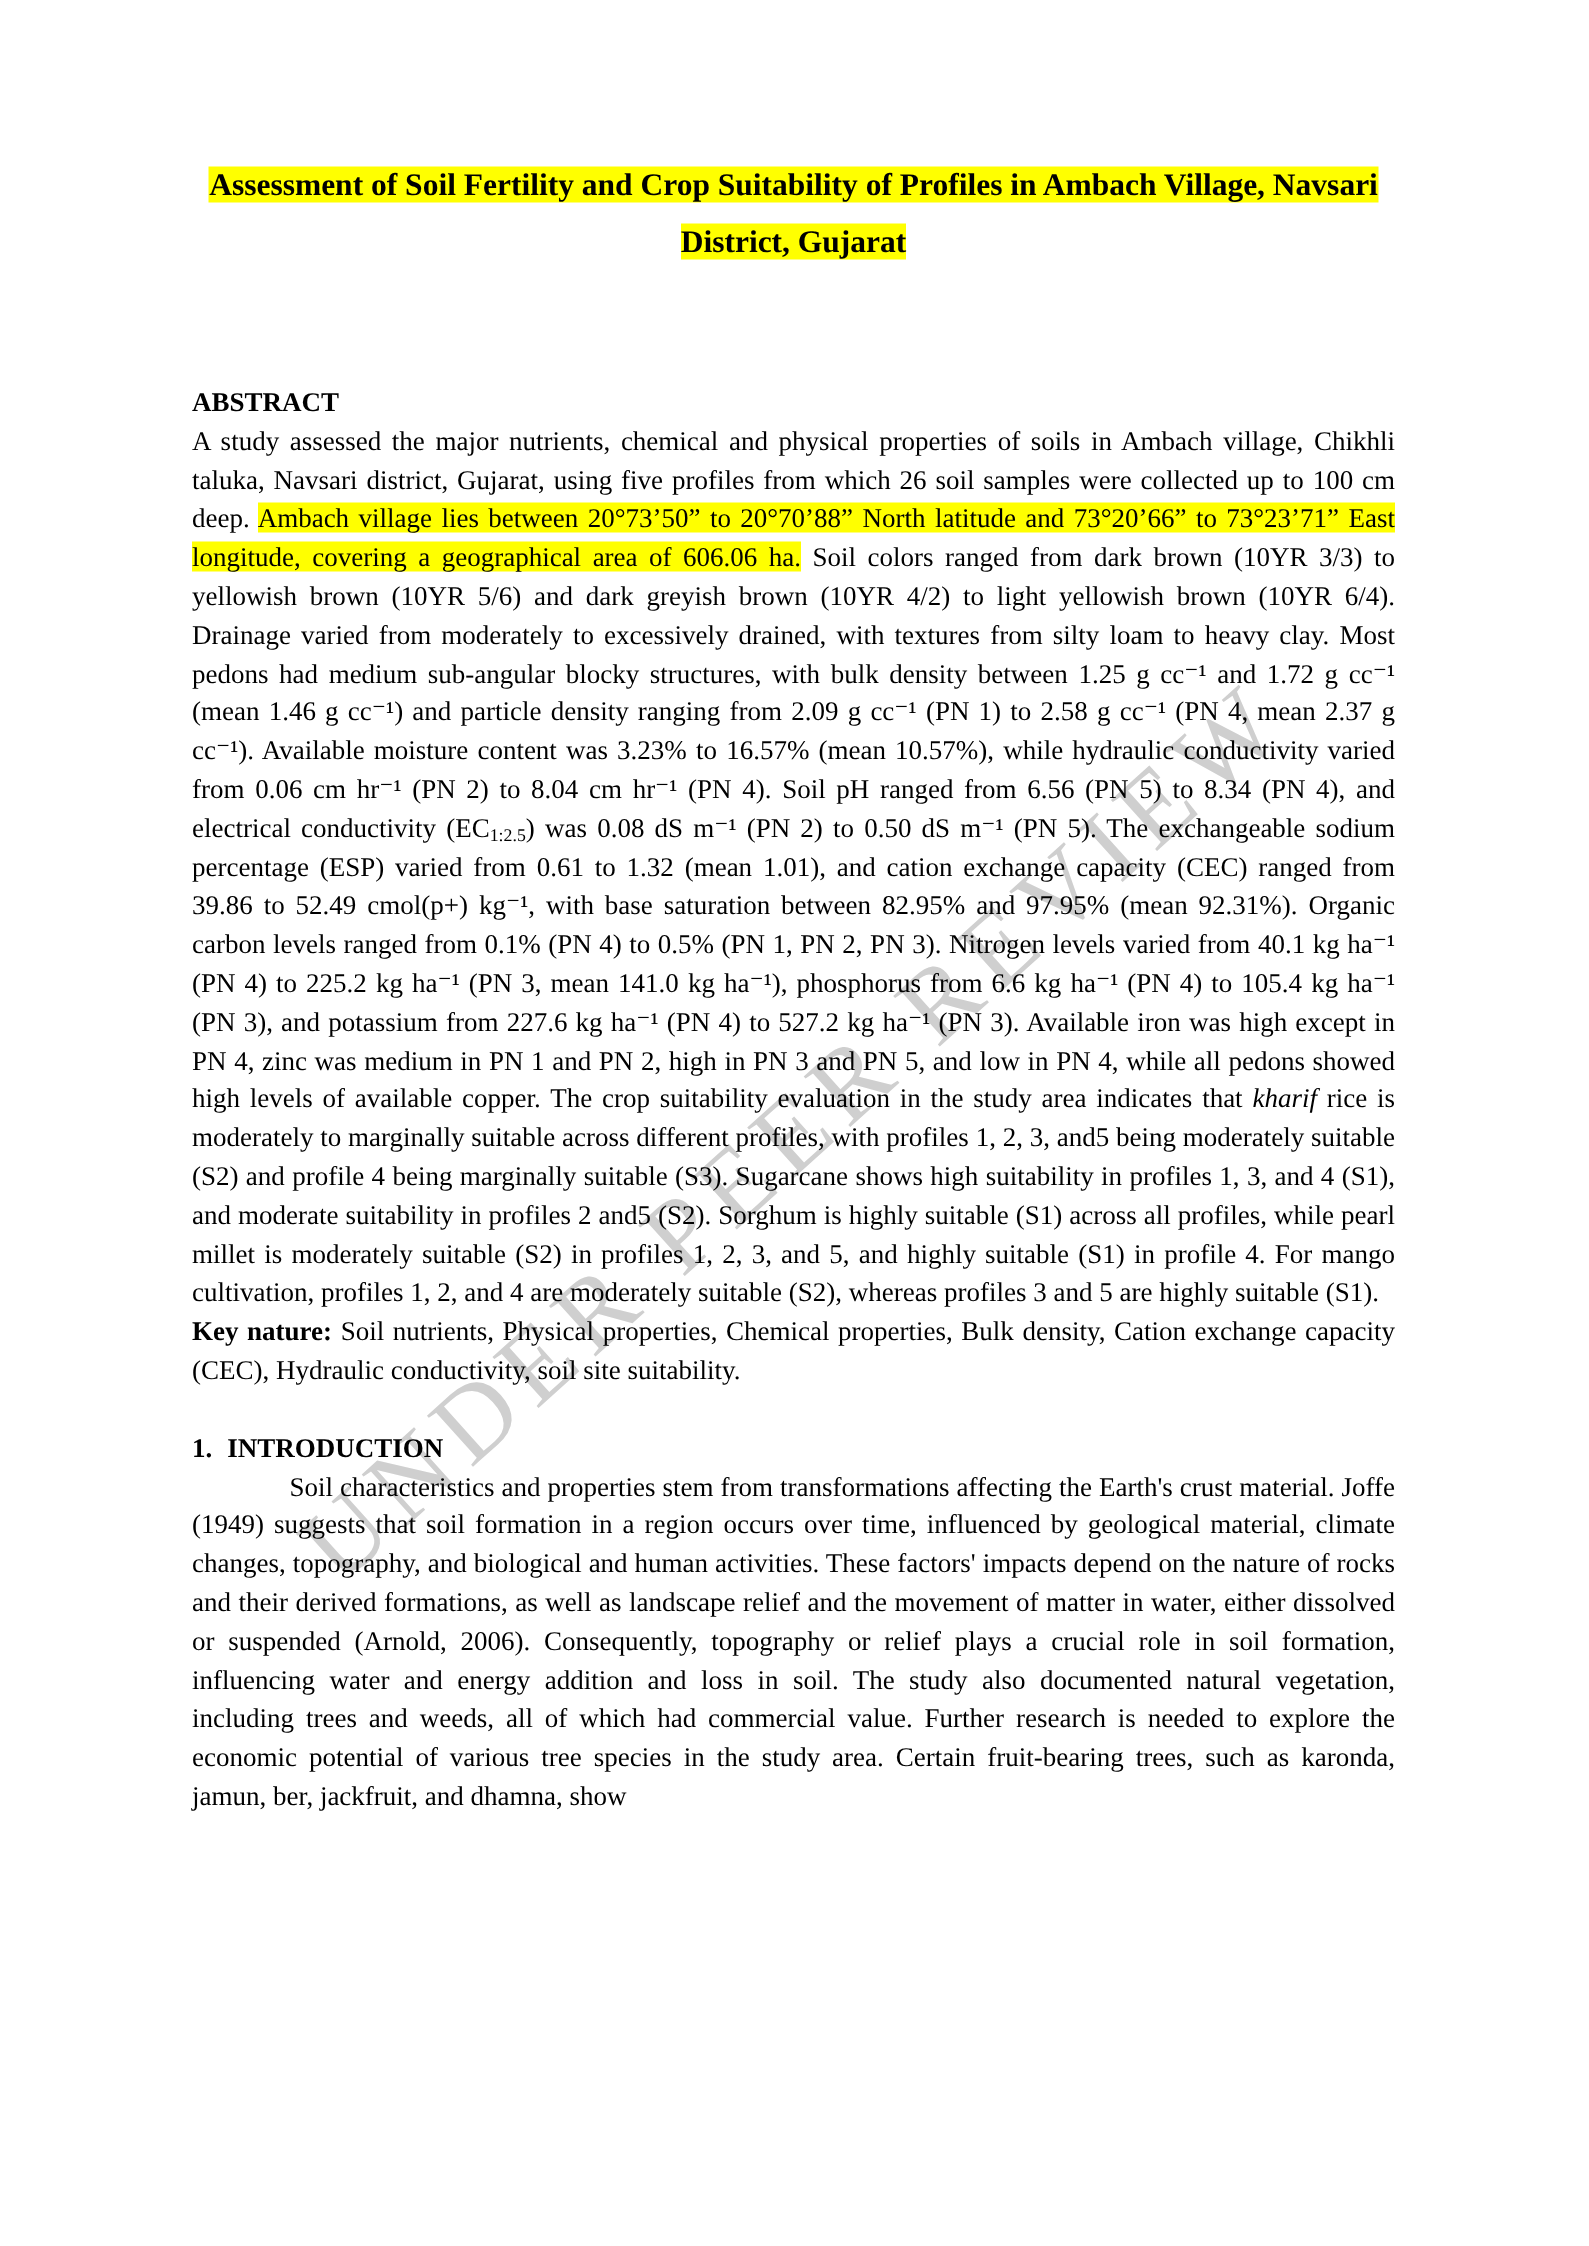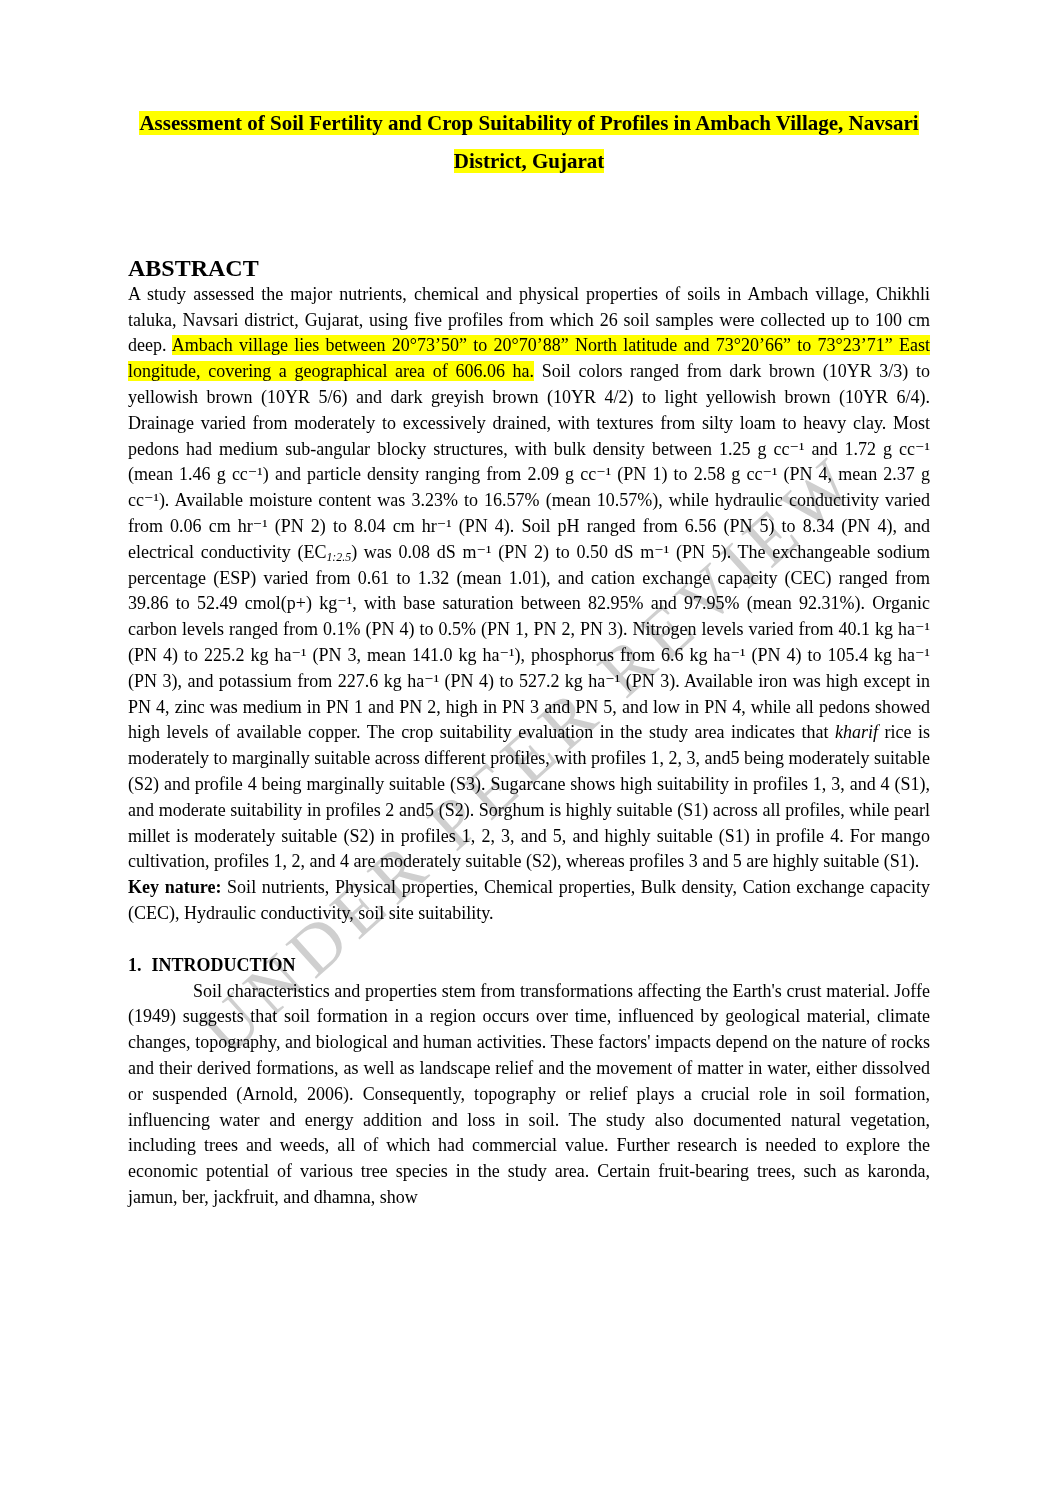--- a/index.html
+++ b/index.html
@@ -36,29 +36,29 @@
     font-weight: bold;
     font-size: 21px;
     line-height: 38px;
     margin-bottom: 76px;
   }
   .hl { background: #ffff00; }
   .it { font-style: italic; }
   .b  { font-weight: bold; }
   .section-heading {
     font-weight: bold;
-    font-size: 24px;
+    font-size: 18px;
     line-height: 25.8px;
   }
   p.body {
     font-size: 18px;
     line-height: 25.8px;
     text-align: justify;
   }
-  sub { font-size: 66%; line-height: 0; vertical-align: -0.25em; font-style: italic; }
+  sub { font-size: 66%; line-height: 0; vertical-align: -0.25em; }
   .intro-heading {
     margin-top: 26px;
     font-weight: bold;
     font-size: 18px;
     line-height: 25.8px;
   }
   .intro-heading .num { margin-right: 10px; }
   p.intro {
     font-size: 18px;
     line-height: 25.8px;

